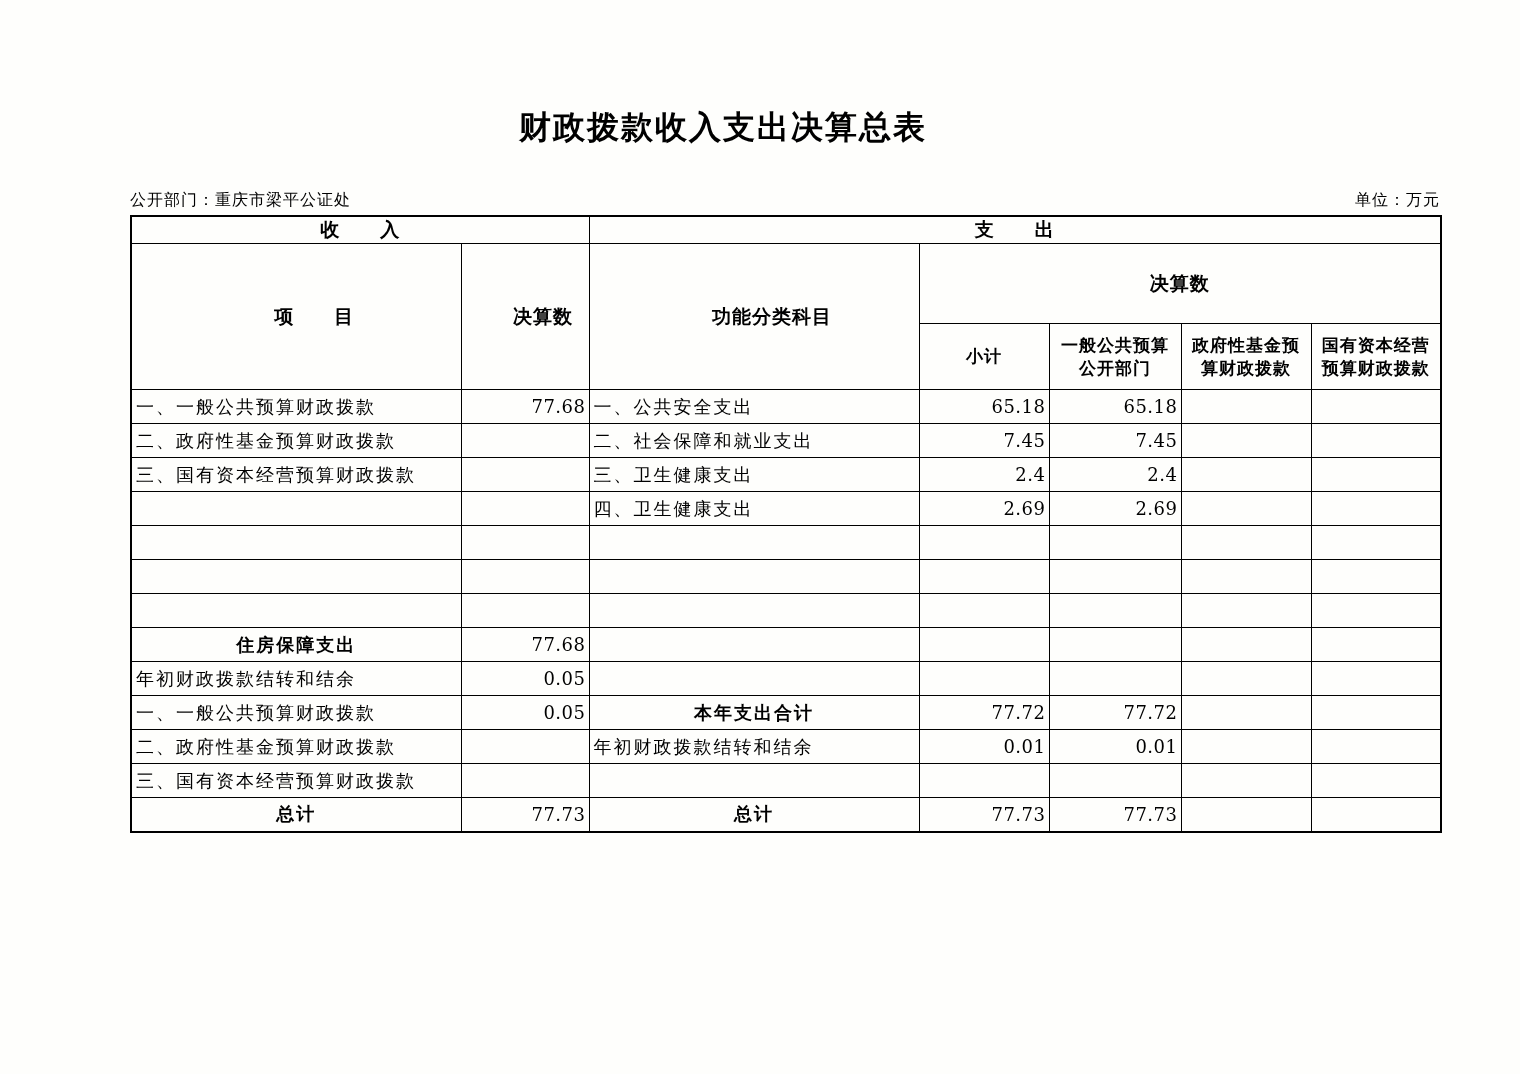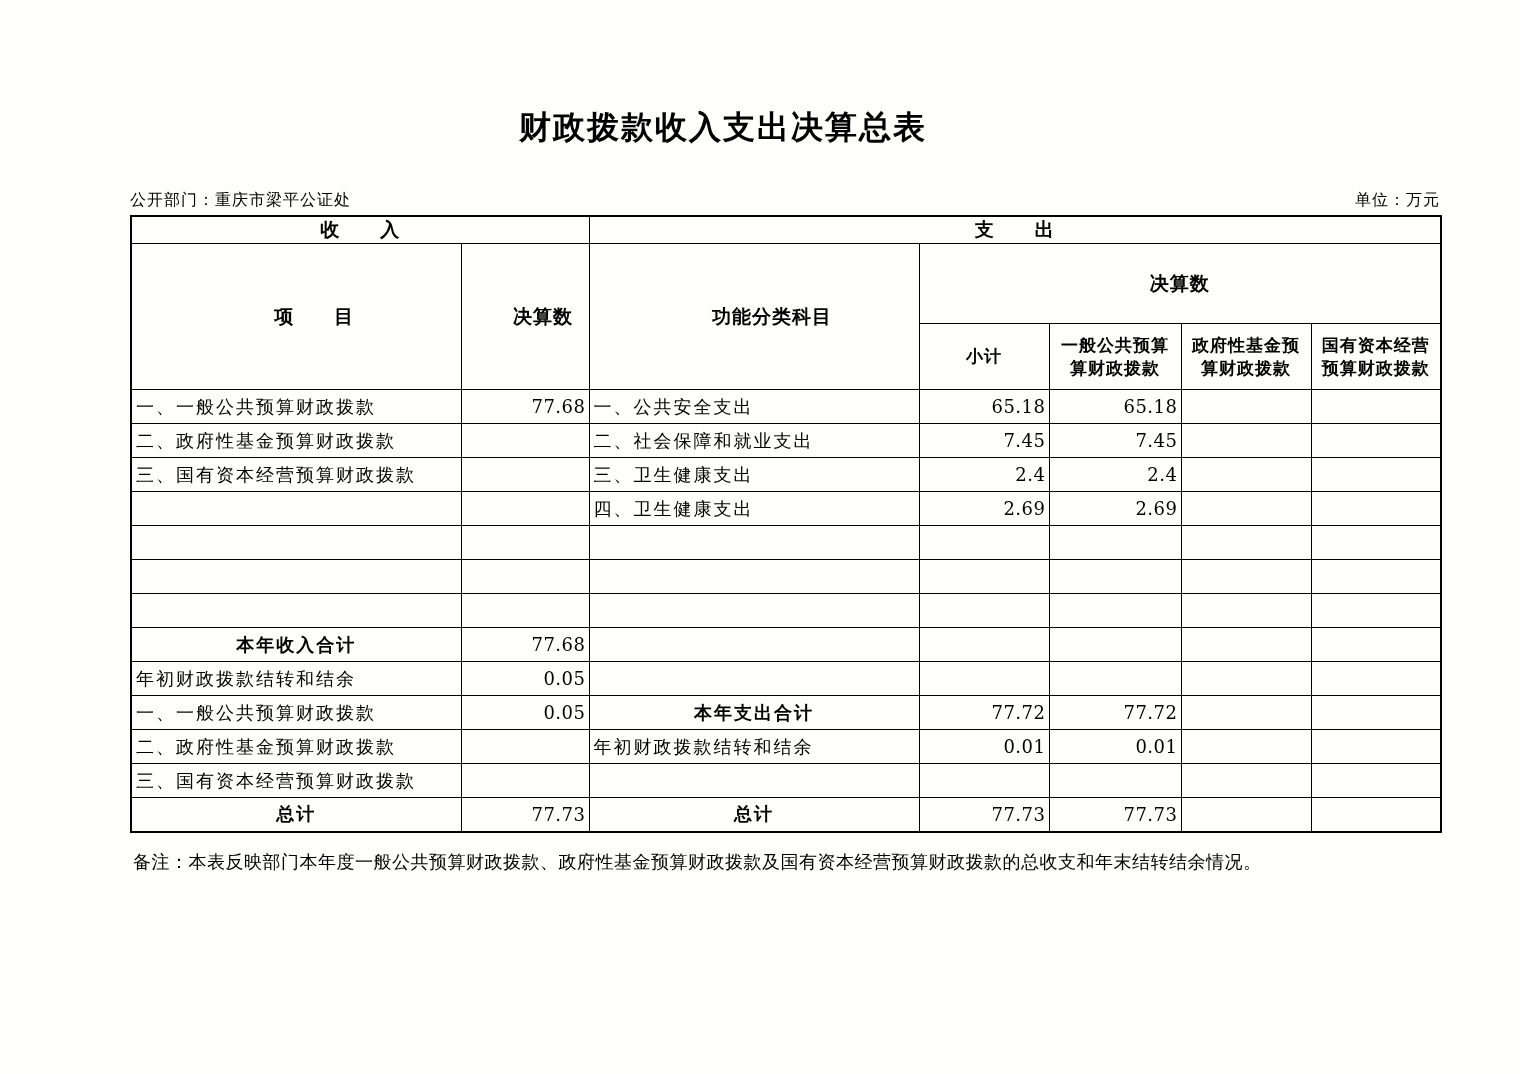--- a/index.html
+++ b/index.html
@@ -124,21 +124,21 @@
       </tr>
       <tr class="h2">
         <td rowspan="2" class="hdr rsp">项　　目</td>
         <td rowspan="2" class="hdr rsp">决算数</td>
         <td rowspan="2" class="hdr rsp">功能分类科目</td>
         <td colspan="4" class="hdr grp">决算数</td>
       </tr>
       <tr class="h3">
         <td class="hdr">小计</td>
         <td class="hdr">一般公共预算
-算财政拨款</td>
+公开部门</td>
         <td class="hdr">政府性基金预
 算财政拨款</td>
         <td class="hdr">国有资本经营
 预算财政拨款</td>
       </tr>
 
       <tr class="dr">
         <td class="tl">一、一般公共预算财政拨款</td>
         <td class="num">77.68</td>
         <td class="tl">一、公共安全支出</td>
@@ -195,21 +195,21 @@
       <tr class="dr">
         <td class="tl"></td>
         <td class="num"></td>
         <td class="tl"></td>
         <td class="num"></td>
         <td class="num"></td>
         <td class="num"></td>
         <td class="num"></td>
       </tr>
       <tr class="dr">
-        <td class="bc">本年收入合计</td>
+        <td class="bc">住房保障支出</td>
         <td class="num">77.68</td>
         <td class="tl"></td>
         <td class="num"></td>
         <td class="num"></td>
         <td class="num"></td>
         <td class="num"></td>
       </tr>
       <tr class="dr">
         <td class="tl">年初财政拨款结转和结余</td>
         <td class="num">0.05</td>
@@ -251,15 +251,14 @@
         <td class="num">77.73</td>
         <td class="bc">总计</td>
         <td class="num">77.73</td>
         <td class="num">77.73</td>
         <td class="num"></td>
         <td class="num"></td>
       </tr>
     </tbody>
   </table>
 
-  <div class="note">备注：本表反映部门本年度一般公共预算财政拨款、政府性基金预算财政拨款及国有资本经营预算财政拨款的总收支和年末结转结余情况。</div>
 
 </div>
 
 </body></html>

